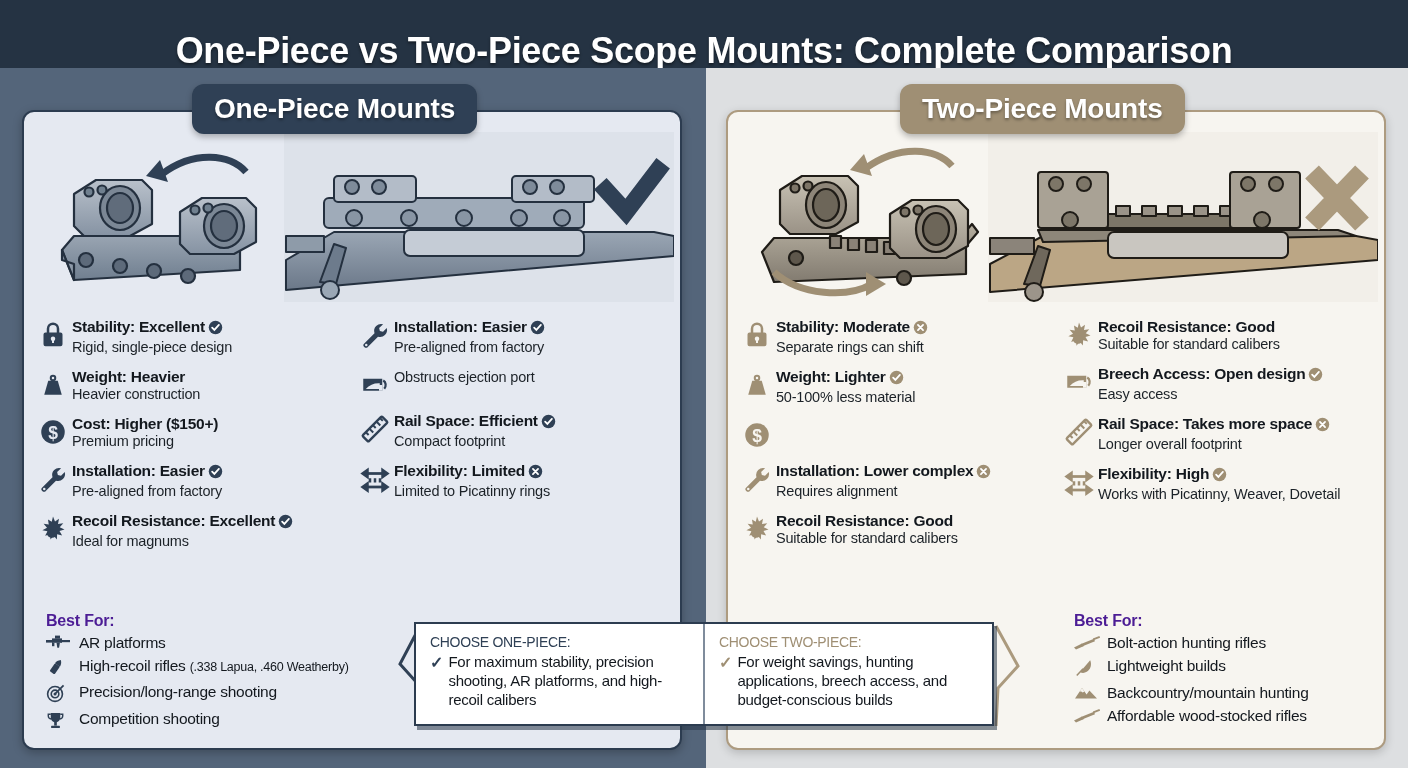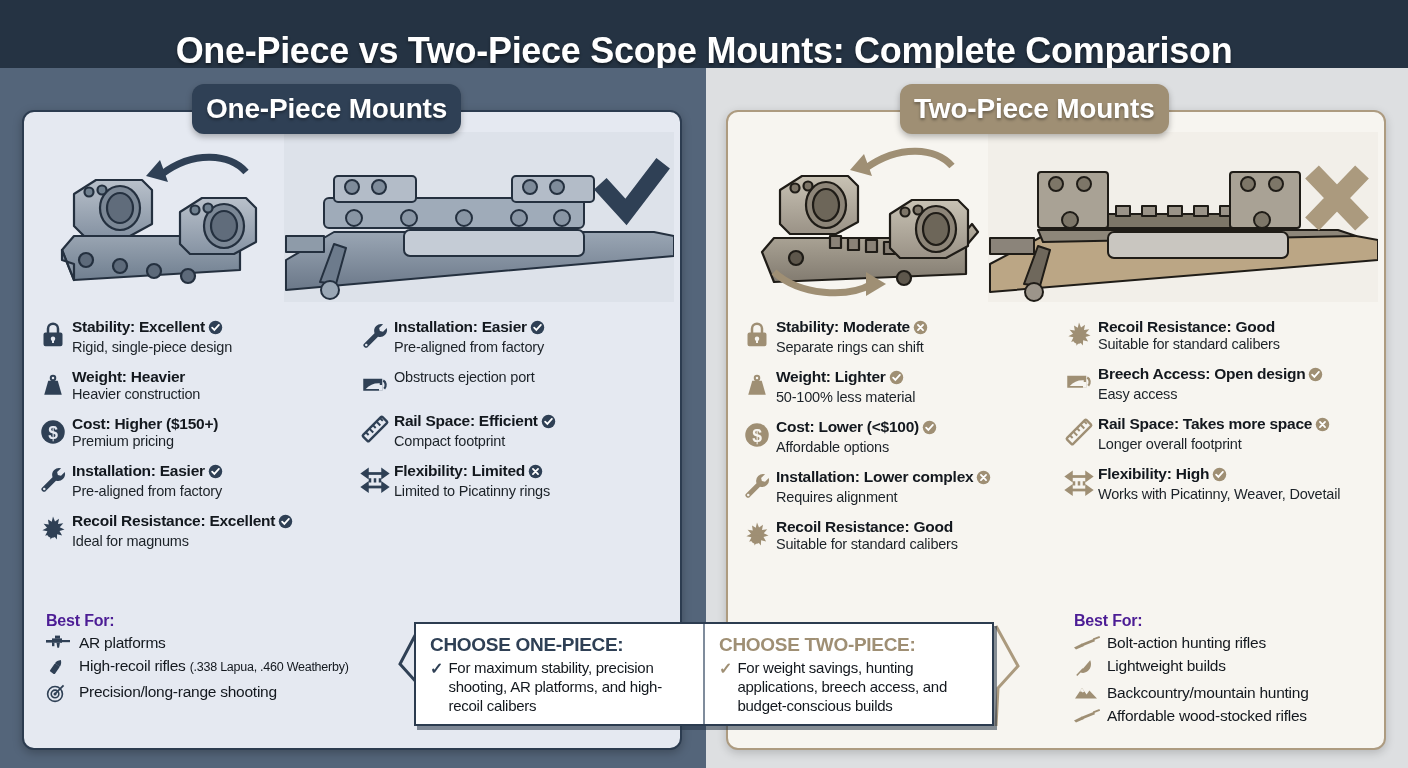--- a/index.html
+++ b/index.html
@@ -42,21 +42,21 @@
   #right-card {
     left:726px; top:110px; width:660px; height:640px;
     background:#f7f5f0; border:2px solid #ad9b80; border-radius:12px;
     box-shadow:0 3px 10px rgba(0,0,0,0.18);
   }
 
   
   .badge {
     position:absolute; top:84px; height:50px; border-radius:12px;
     display:flex; align-items:center; justify-content:center;
-    padding:0 14px; color:#fff; font-size:28px; font-weight:bold;
+    padding:0 22px; color:#fff; font-size:28px; font-weight:bold;
     letter-spacing:-0.2px; text-shadow:0 2px 3px rgba(0,0,0,0.35);
     box-shadow:0 3px 6px rgba(0,0,0,0.28);
     text-align:right;
   }
   #badge-one { left:192px; background:#2f4055; }
   #badge-two { left:900px; background:#9f8f74; }
 
   
   .illo {
     position:absolute; top:20px; left:10px; width:640px; height:170px;
@@ -102,21 +102,21 @@
   
   #choose-wrap { position:absolute; left:396px; top:622px; width:616px; height:112px; }
   #choose-tail-l, #choose-tail-r { position:absolute; top:0; }
   #choose-box {
     position:absolute; left:18px; top:0; width:580px; height:104px;
     background:#ffffff; border:2px solid #2c3c50;
     display:flex; box-shadow:3px 4px 0 rgba(40,55,72,0.55);
   }
   .choose-half { flex:1; padding:10px 12px 8px 14px; }
   .choose-half.left { border-right:2px solid #7f8c9c; }
-  .ch-title { font-size:19px; font-weight:bold; letter-spacing:-0.3px; margin-bottom:3px; }
+  .ch-title { font-size:14px; font-weight:normal; letter-spacing:-0.3px; margin-bottom:3px; }
   #ch-title-one { color:#2f4055; }
   #ch-title-two { color:#9f8f74; }
   .ch-body { display:flex; gap:5px; }
   .ch-check { font-size:16px; font-weight:bold; line-height:1.25; }
   #ch-check-one { color:#2f4055; }
   #ch-check-two { color:#9f8f74; }
   .ch-text { font-size:15px; color:#13181e; line-height:1.25; letter-spacing:-0.25px; }
 </style>
 </head>
 <body>
@@ -476,27 +476,20 @@
             <div class="fsub">50-100% less material</div>
           </div>
       </div>
       <div class="frow">
         <div class="ficon">
             <svg width="30" height="30" viewBox="0 0 24 24">
               <circle cx="12" cy="12" r="9.4" fill="#9f8f74"></circle>
               <text x="12" y="17.4" font-family="Liberation Sans,sans-serif" font-size="14" font-weight="bold" fill="#f7f5f0" text-anchor="middle">$</text>
             </svg>
           </div>
-        <div class="ftext">
-            <div class="ftitle"><span>Cost: Lower (&lt;$100)</span><span class="mark"><svg width="15" height="15" viewBox="0 0 20 20">
-                  <circle cx="10" cy="10" r="9" fill="#9f8f74"></circle>
-                  <path d="M5.5 10.2l3 3 6-6.6" stroke="#fff" stroke-width="2.4" fill="none" stroke-linecap="round"></path>
-                </svg></span></div>
-            <div class="fsub">Affordable options</div>
-          </div>
       </div>
       <div class="frow">
         <div class="ficon">
             <svg width="30" height="30" viewBox="0 0 24 24">
               <path d="M18.5 3.4a5.6 5.6 0 00-6.9 7.1L3.6 18.5a2 2 0 102.8 2.8l8-8a5.6 5.6 0 007-6.9l-3 3-2.5-.6-.6-2.5z" fill="#9f8f74"></path>
               <circle cx="5" cy="19.9" r="1" fill="#f7f5f0"></circle>
             </svg>
           </div>
         <div class="ftext">
             <div class="ftitle"><span>Installation: Lower complex</span><span class="mark"><svg width="15" height="15" viewBox="0 0 20 20">
@@ -627,20 +620,29 @@
   <div class="bf-row">
     <div class="bf-icon"><svg width="19" height="19" viewBox="0 0 20 20">
           <g fill="none" stroke="#2f4055" stroke-width="1.7">
             <circle cx="9.5" cy="10.5" r="7.8"></circle>
             <circle cx="9.5" cy="10.5" r="4"></circle>
           </g>
           <circle cx="9.5" cy="10.5" r="1.6" fill="#2f4055"></circle>
           <path d="M9.5 10.5L18.5 1.5" stroke="#2f4055" stroke-width="1.8"></path>
         </svg></div>
     <div class="bf-label">Precision/long-range shooting</div>
+  </div>
+  <div class="bf-row">
+    <div class="bf-icon"><svg width="19" height="19" viewBox="0 0 20 20">
+          <path d="M5 2h10v5a5 5 0 01-10 0z" fill="#2f4055"></path>
+          <path d="M5 3.4H2.4v1.8A3.4 3.4 0 005.4 8.4M15 3.4h2.6v1.8a3.4 3.4 0 01-3 3.2" stroke="#2f4055" stroke-width="1.5" fill="none"></path>
+          <rect x="8.6" y="11.4" width="2.8" height="4" fill="#2f4055"></rect>
+          <rect x="5.4" y="15.4" width="9.2" height="2.6" rx="0.6" fill="#2f4055"></rect>
+        </svg></div>
+    <div class="bf-label">Competition shooting</div>
   </div>
 </div>
 
 <div id="bestfor-right" class="bestfor">
   <div class="bf-title">Best For:</div>
   <div class="bf-row">
     <div class="bf-icon"><svg width="26" height="15" viewBox="0 0 26 15">
           <g fill="#9f8f74">
             <path d="M0 12.4 L8 8.4 L10 11 L2 14.6z"></path>
             <rect x="7" y="6.4" width="14" height="2.6" transform="rotate(-22 14 7.7)"></rect>

